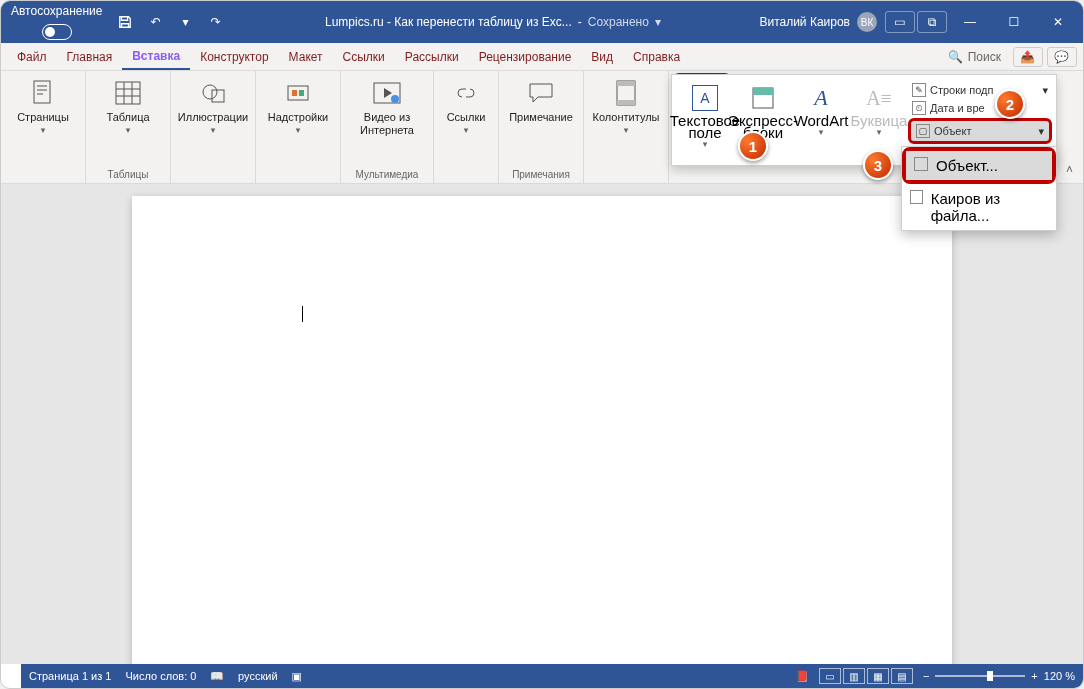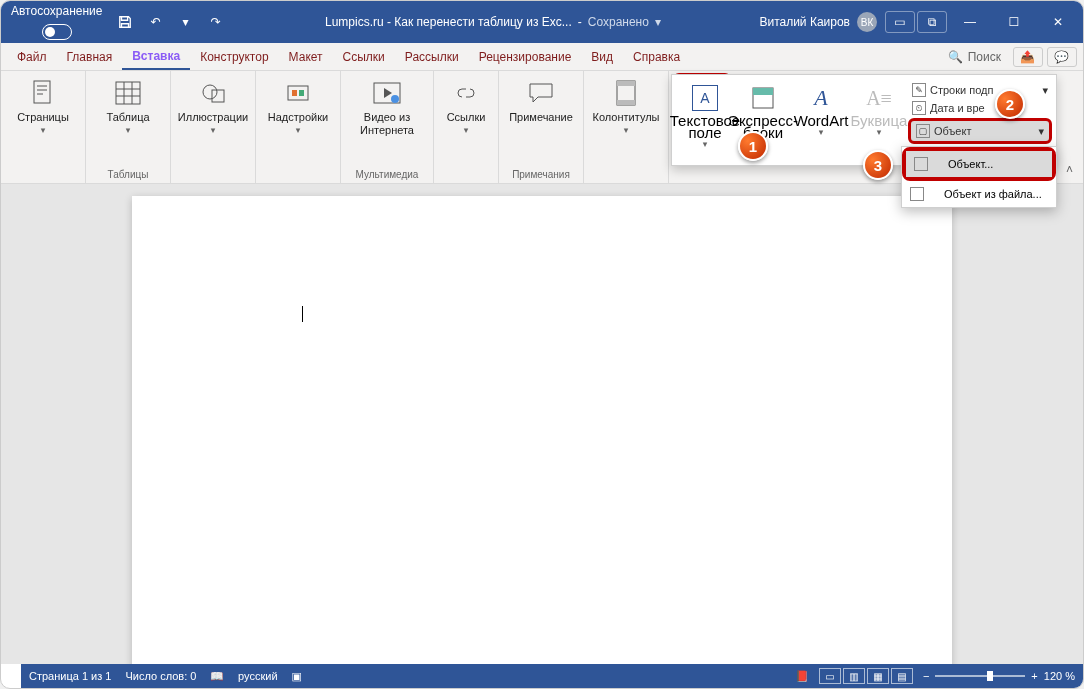--- a/index.html
+++ b/index.html
@@ -50,21 +50,21 @@
 .fl-big.dis .ico,.fl-big.dis .lbl { color:#bbb; border-color:#ccc; }
 .fl-side { flex:1; display:flex; flex-direction:column; padding:2px 0; min-width:140px; }
 .fl-side > .fl-text { font-size:10px; color:#666; padding:4px 2px; }
 .mini-row { display:flex; align-items:center; gap:4px; font-size:11px; padding:2px 4px; cursor:pointer; color:#333; }
 .mini-row .mi { width:14px; height:14px; border:1px solid #888; display:inline-flex; align-items:center; justify-content:center; font-size:9px; }
 .obj-hl { border:3px solid #c00000; border-radius:6px; padding:1px; margin-top:1px; background:#dadada; }
 .obj-inner { display:flex; align-items:center; gap:4px; padding:1px 4px; }
 
 
 .ctxmenu { position:absolute; top:145px; left:900px; width:156px; background:#fff; border:1px solid #cfcfcf; box-shadow:0 4px 12px rgba(0,0,0,.25); z-index:6; }
-.ctx-item { display:flex; align-items:center; gap:20px; padding:6px 8px; font-size:11px; cursor:pointer; }
+.ctx-item { display:flex; gap:8px; padding:6px 8px; font-size:15px; cursor:pointer; }
 .ctx-hl { border:4px solid #c00000; border-radius:8px; margin:0; }
 .ctx-hl .ctx-item { background:#dadada; }
 
 
 .callout { position:absolute; width:30px; height:30px; border-radius:50%; background:radial-gradient(circle at 30% 30%,#ff7a2e,#c02800); border:2px solid #fff; color:#fff; font-weight:bold; font-size:15px; display:flex; align-items:center; justify-content:center; z-index:20; box-shadow:0 2px 4px rgba(0,0,0,.4); }
 
 
 .docarea { flex:1; background:#e6e6e6; overflow:hidden; position:relative; display:flex; justify-content:center; }
 .page { width:820px; height:950px; background:#fff; margin-top:12px; box-shadow:0 2px 8px rgba(0,0,0,.2); position:relative; }
 .cursor { position:absolute; left:170px; top:110px; width:1px; height:16px; background:#000; }
@@ -370,21 +370,21 @@
 
   <div class="ctxmenu">
     <div class="ctx-hl">
       <div class="ctx-item">
         <span class="mi" style="width:14px;height:14px;border:1px solid #888;display:inline-block"></span>
         <span>Объект...</span>
       </div>
     </div>
     <div class="ctx-item">
       <span class="mi" style="width:14px;height:14px;border:1px solid #888;display:inline-block"></span>
-      <span>Объект из файла...</span>
+      <span>Каиров из файла...</span>
     </div>
   </div>
 
   <div class="callout" style="top:130px; left:737px">1</div>
   <div class="callout" style="top:88px; left:994px">2</div>
   <div class="callout" style="top:149px; left:862px">3</div>
 
 </div>
 
 </body></html>

